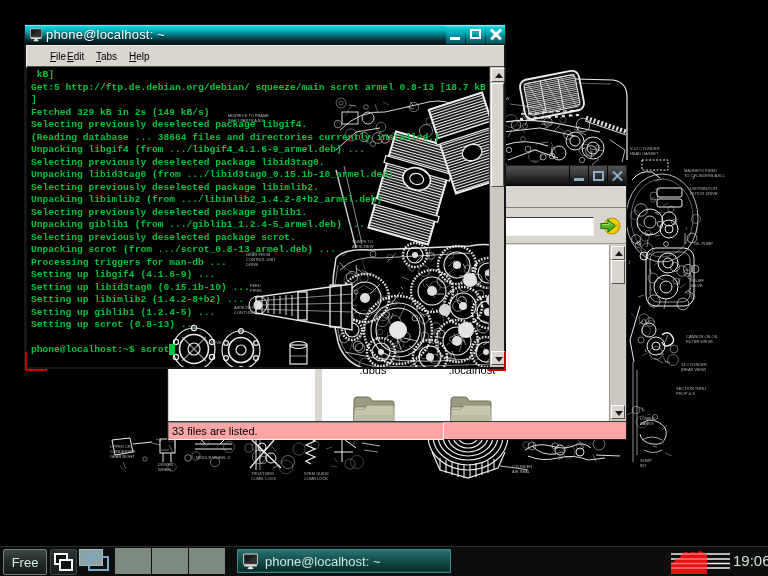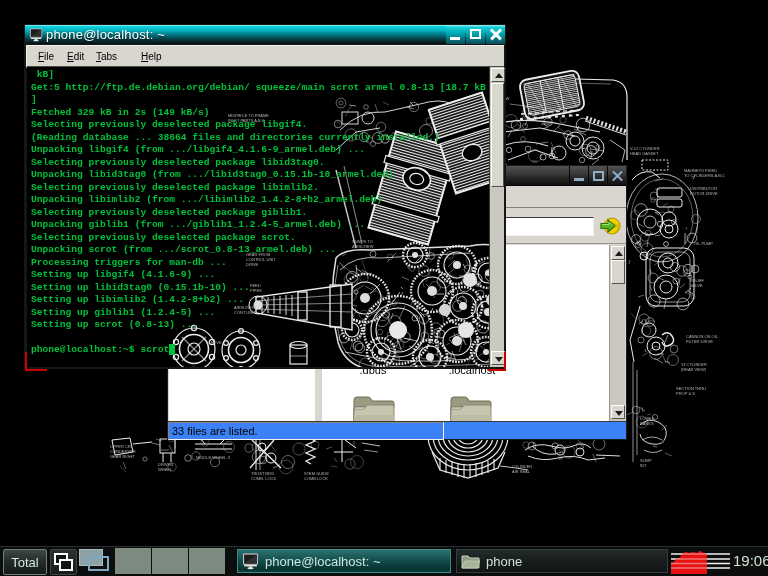--- a/index.html
+++ b/index.html
@@ -35,21 +35,21 @@
 .sbtn { position:absolute; left:0.5px; width:14px; height:14px; background:#d9d6d0;
   border:1px solid #fff; border-right-color:#55524c; border-bottom-color:#55524c; }
 .arr-u { position:absolute; left:3px; top:4.5px; width:0; height:0;
   border-left:4px solid transparent; border-right:4px solid transparent; border-bottom:5px solid #1c1c1c; }
 .arr-d { position:absolute; left:3px; top:4.5px; width:0; height:0;
   border-left:4px solid transparent; border-right:4px solid transparent; border-top:5px solid #1c1c1c; }
 .fthumb { position:absolute; left:0.5px; top:15px; width:14px; height:24px; background:#d9d6d0;
   border:1px solid #fff; border-right-color:#55524c; border-bottom-color:#55524c; }
 #fm .flabel { position:absolute; top:119px; font-size:11px; color:#000; width:100px; text-align:center; }
 #fm .ffold { position:absolute; top:150px; }
-#fm .fstatus { position:absolute; left:0; top:255px; width:458px; height:18px; background:#3b82f6; border-top:1px solid #3c3a36;
+#fm .fstatus { position:absolute; left:0; top:255px; width:458px; height:18px; background:#fca5a5; border-top:1px solid #3c3a36;
   display:flex; font-size:11px; color:#000; }
 #fm .scell { border:1px solid #89867e; border-bottom-color:#f2f0ec; border-right-color:#f2f0ec;
   height:18px; line-height:16px; padding-left:3px; white-space:nowrap; overflow:hidden; }
 #fm .sc1 { width:276px; }
 #fm .sc2 { width:182px; position:relative; font-size:10.5px; }
 .grip { position:absolute; right:0; top:0; width:16px; height:16px;
   background:repeating-linear-gradient(135deg,#d9d6d0 0 2px,#8a877f 2px 3.5px); }
 
 
 #term { position:absolute; left:24px; top:24px; width:482px; height:345px; z-index:4;
@@ -994,24 +994,24 @@
       <div class="tbtn">
             <div class="tmax"></div>
           </div>
       <div class="tbtn">
             <div class="tx1"></div>
             <div class="tx2"></div>
           </div>
     </div>
   </div>
   <div class="tmenu">
-        <span style="left:11px"><u>F</u>ile</span>
+        <span style="left:23px"><u>F</u>ile</span>
         <span style="left:40px"><u>E</u>dit</span>
         <span style="left:69px"><u>T</u>abs</span>
-        <span style="left:114px"><u>H</u>elp</span>
+        <span style="left:102px"><u>H</u>elp</span>
       </div>
   <div class="tbody">
     <div class="wallclone">
           <svg width="768" height="576" viewBox="0 0 768 576" style="display:block">
 <rect width="768" height="576" fill="#000"></rect>
 <g stroke="#ececec" fill="none" stroke-width="1" font-family="Liberation Sans, sans-serif">
 
 <g opacity=".9">
 <path d="M340,130 Q360,110 385,112 L420,104 Q440,98 452,104"></path>
 <path d="M336,150 L356,132 L380,128"></path>
@@ -1837,21 +1837,21 @@
         </div>
   </div>
 </div>
 
 <div class="red" style="left:25px;top:352px;width:2px;height:19px"></div>
 <div class="red" style="left:25px;top:369px;width:22px;height:2px"></div>
 <div class="red" style="left:488px;top:369px;width:18px;height:2px"></div>
 <div class="red" style="left:504px;top:352px;width:2px;height:19px"></div>
 
 <div id="bar">
-  <div id="qemu">Total</div>
+  <div id="qemu">Free</div>
   <div id="btn2">
         <div class="w1">
           <div class="w1b"></div>
         </div>
         <div class="w2"></div>
       </div>
 </div>
 <div class="p1"></div>
 <div class="p2"></div>
 <div class="cell" style="left:115px"></div>
@@ -1861,26 +1861,20 @@
   <div class="task" id="task1"><span class="ic">
           <svg width="17" height="18" viewBox="0 0 16 16" style="display:block">
 <rect x="1" y="1" width="14" height="10.5" rx="1" fill="#c8c8c8"></rect>
 <rect x="2" y="2" width="12" height="8.5" fill="#1c1c1c"></rect>
 <path d="M2,10.5 L14,2 L14,10.5 Z" fill="#303030"></path>
 <rect x="2" y="11.5" width="12" height="1.6" fill="#e5e2dc"></rect>
 <rect x="6.5" y="13" width="3" height="1.5" fill="#d5d2cc"></rect>
 <ellipse cx="8" cy="14.8" rx="3" ry="1" fill="#e8e5e0"></ellipse>
 </svg>
         </span>phone@localhost: ~</div>
-  <div class="task" id="task2"><span class="ic">
-          <svg width="19" height="16" viewBox="0 0 19 16" style="display:block">
-<path d="M1,3 L7,3 L9,5 L18,5 L18,15 L1,15 Z" fill="#8d9c84" stroke="#c2d0bc" stroke-width="1"></path>
-<path d="M1,15 L4,8 L19,8 L16,15 Z" fill="#aab396" stroke="#c2d0bc" stroke-width="0.8"></path>
-</svg>
-        </span>phone</div>
 </div>
 <div id="cpu">
       <svg width="60" height="25" viewBox="0 0 60 25" style="display:block">
   <polygon points="0,25 0,14 3,13 5,9 8,10 11,5 14,3 18,4 22,3 26,4 29,2 33,4 36,5 36,25" fill="#e81010"></polygon>
   <g stroke="#f2f2f2" stroke-width="1.4">
     <line x1="0" y1="5" x2="59" y2="5"></line>
           <line x1="0" y1="10" x2="59" y2="10"></line>
     <line x1="0" y1="14.5" x2="59" y2="14.5"></line>
           <line x1="0" y1="19" x2="59" y2="19"></line>
   </g>

